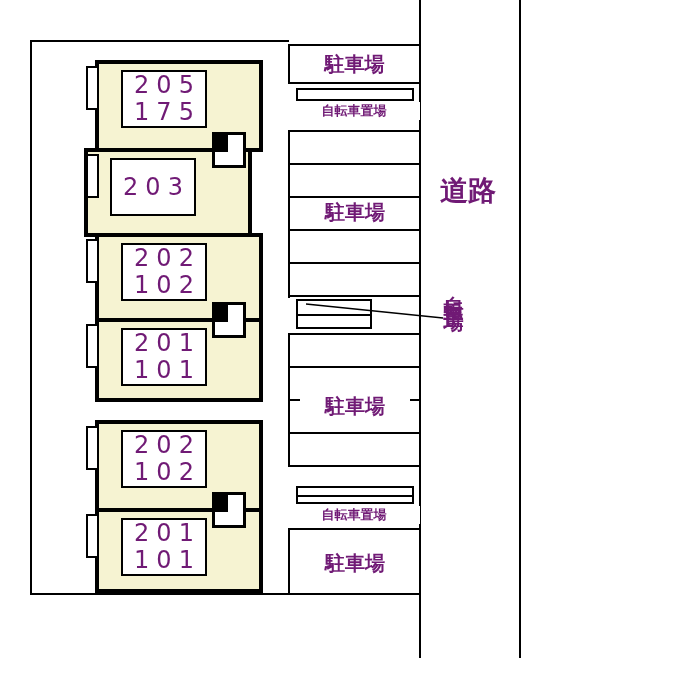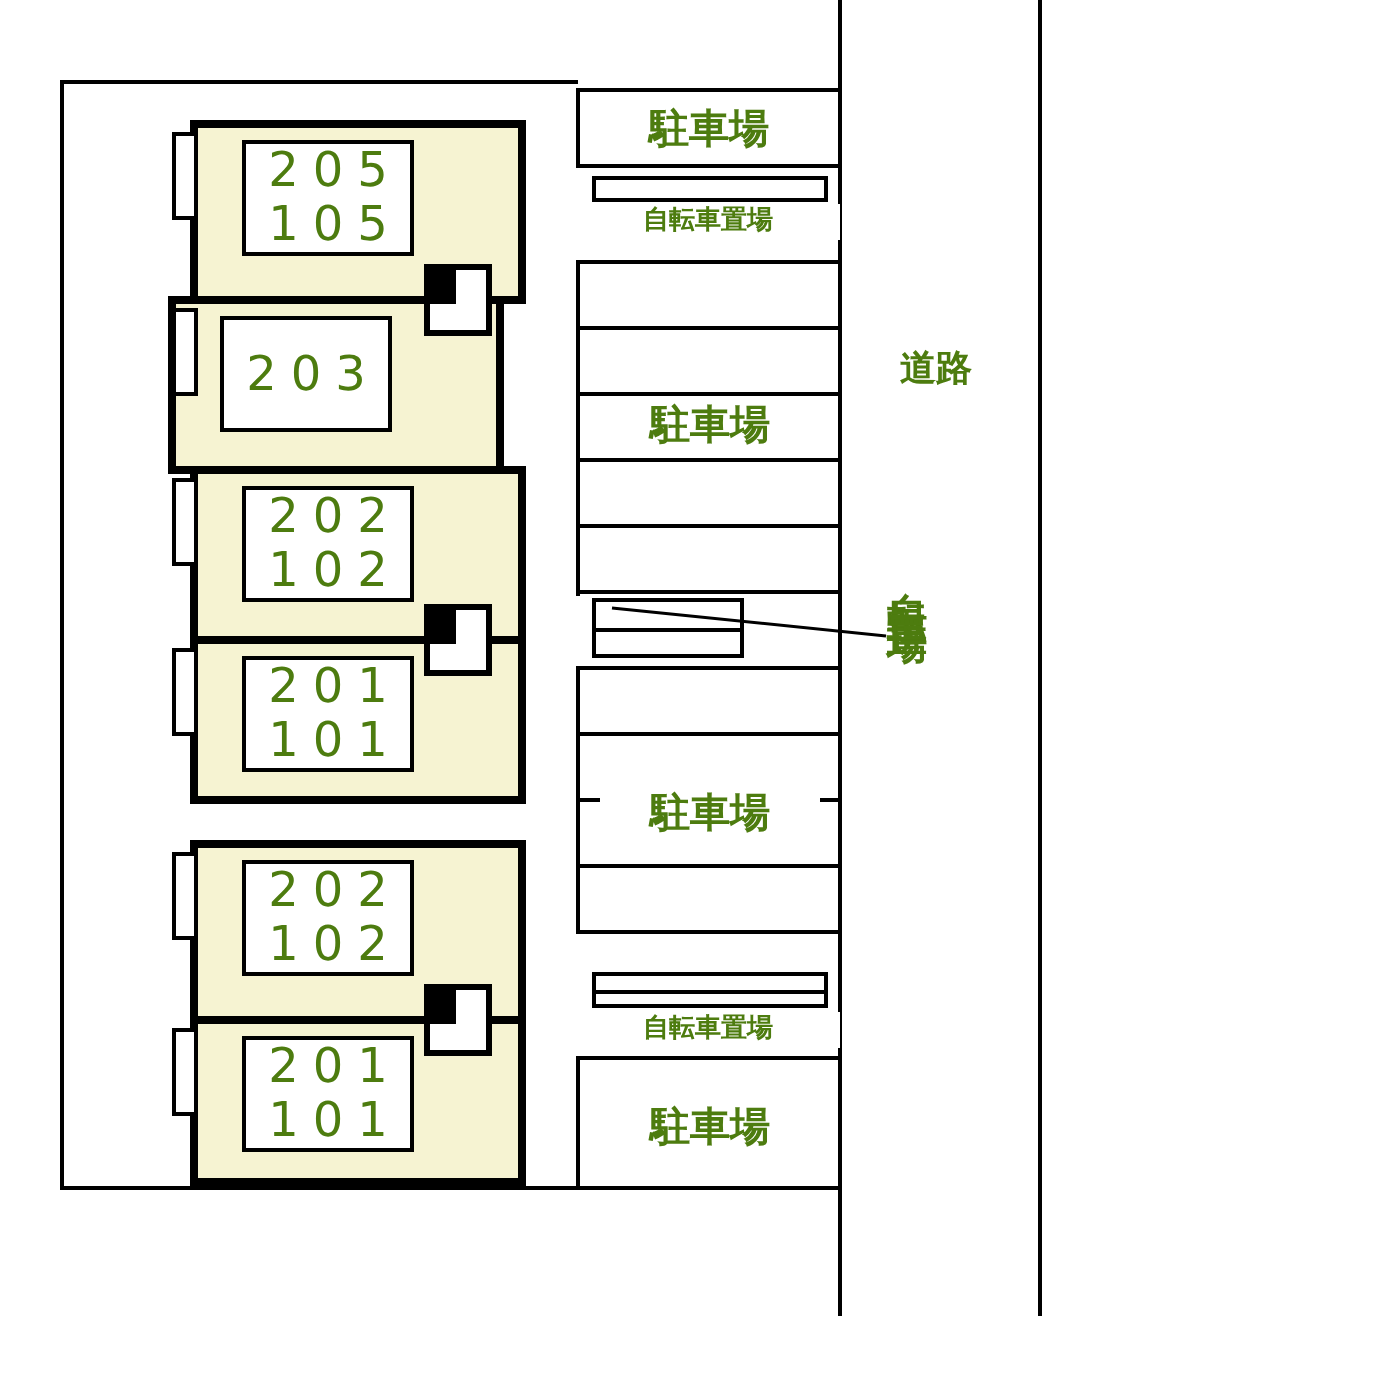--- a/index.html
+++ b/index.html
@@ -1,49 +1,49 @@
 <!DOCTYPE html>
 <html><head>
 <meta charset="utf-8">
 <style>
   html,body{margin:0;padding:0;background:#fff;}
-  #canvas{position:relative;width:610px;height:700px;background:#fff;font-family:"DejaVu Sans",sans-serif;color:#4d7c0f;overflow:hidden;}
+  #canvas{position:relative;width:610px;height:700px;background:#fff;font-family:"DejaVu Sans",sans-serif;color:#701a75;overflow:hidden;}
   .line{position:absolute;background:#000;}
   .unit{position:absolute;box-sizing:border-box;background:var(--unit-fill,#f6f3d2);border:4px solid #000;}
   .numbox{position:absolute;box-sizing:border-box;left:22px;top:6px;width:86px;height:58px;background:#fff;border:2px solid #000;display:flex;flex-direction:column;justify-content:center;align-items:center;}
   .numbox div{font-size:24px;line-height:27px;letter-spacing:7px;padding-left:7px;white-space:nowrap;}
   .porch{position:absolute;box-sizing:border-box;width:13px;height:44px;background:#fff;border:2px solid #000;}
   .stair{position:absolute;box-sizing:border-box;width:34px;height:36px;background:#fff;border:3px solid #000;}
   .stair .step{position:absolute;left:0;top:0;width:13px;height:17px;background:#000;}
   .stripes{position:absolute;box-sizing:border-box;border-left:2px solid #000;background:repeating-linear-gradient(180deg,#000 0px,#000 2px,transparent 2px,transparent 33px);}
   .pbox{position:absolute;box-sizing:border-box;border:2px solid #000;border-right:none;display:flex;align-items:center;justify-content:center;font-weight:bold;font-size:20px;}
   .plabel{position:absolute;background:#fff;font-weight:bold;font-size:20px;text-align:center;line-height:28px;}
   .blabel{position:absolute;background:#fff;font-weight:bold;font-size:13px;text-align:center;line-height:18px;}
   .bikerect{position:absolute;box-sizing:border-box;background:#fff;border:2px solid #000;}
   .bikerect .mid{position:absolute;left:0;right:0;height:2px;background:#000;}
-  .roadlabel{position:absolute;font-weight:bold;font-size:18px;text-align:center;white-space:nowrap;}
+  .roadlabel{position:absolute;font-weight:bold;font-size:28px;text-align:center;white-space:nowrap;}
   .vlabel{position:absolute;font-weight:bold;font-size:20px;writing-mode:vertical-rl;text-orientation:upright;letter-spacing:4px;}
   .overlay{position:absolute;left:0;top:0;pointer-events:none;}
 </style>
 </head>
 <body>
 
 <div id="canvas" style="--unit-fill: #f6f3d2;">
 
   <div class="line" style="left:419px;top:0;width:2px;height:658px"></div>
   <div class="line" style="left:519px;top:0;width:2px;height:658px"></div>
 
   <div class="line" style="left:30px;top:40px;width:259px;height:2px"></div>
   <div class="line" style="left:30px;top:40px;width:2px;height:555px"></div>
   <div class="line" style="left:30px;top:593px;width:390px;height:2px"></div>
 
   <div class="unit" style="left:95px;top:60px;width:168px;height:92px">
     <div class="numbox">
       <div>205</div>
-      <div>105</div>
+      <div>175</div>
     </div>
   </div>
   <div class="unit" style="left:84px;top:148px;width:168px;height:89px">
     <div class="numbox">
       <div>203</div>
     </div>
   </div>
   <div class="unit" style="left:95px;top:233px;width:168px;height:89px">
     <div class="numbox">
       <div>202</div>

